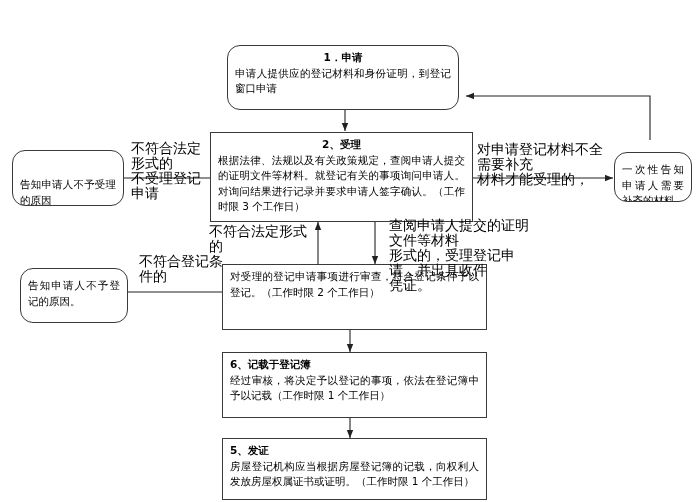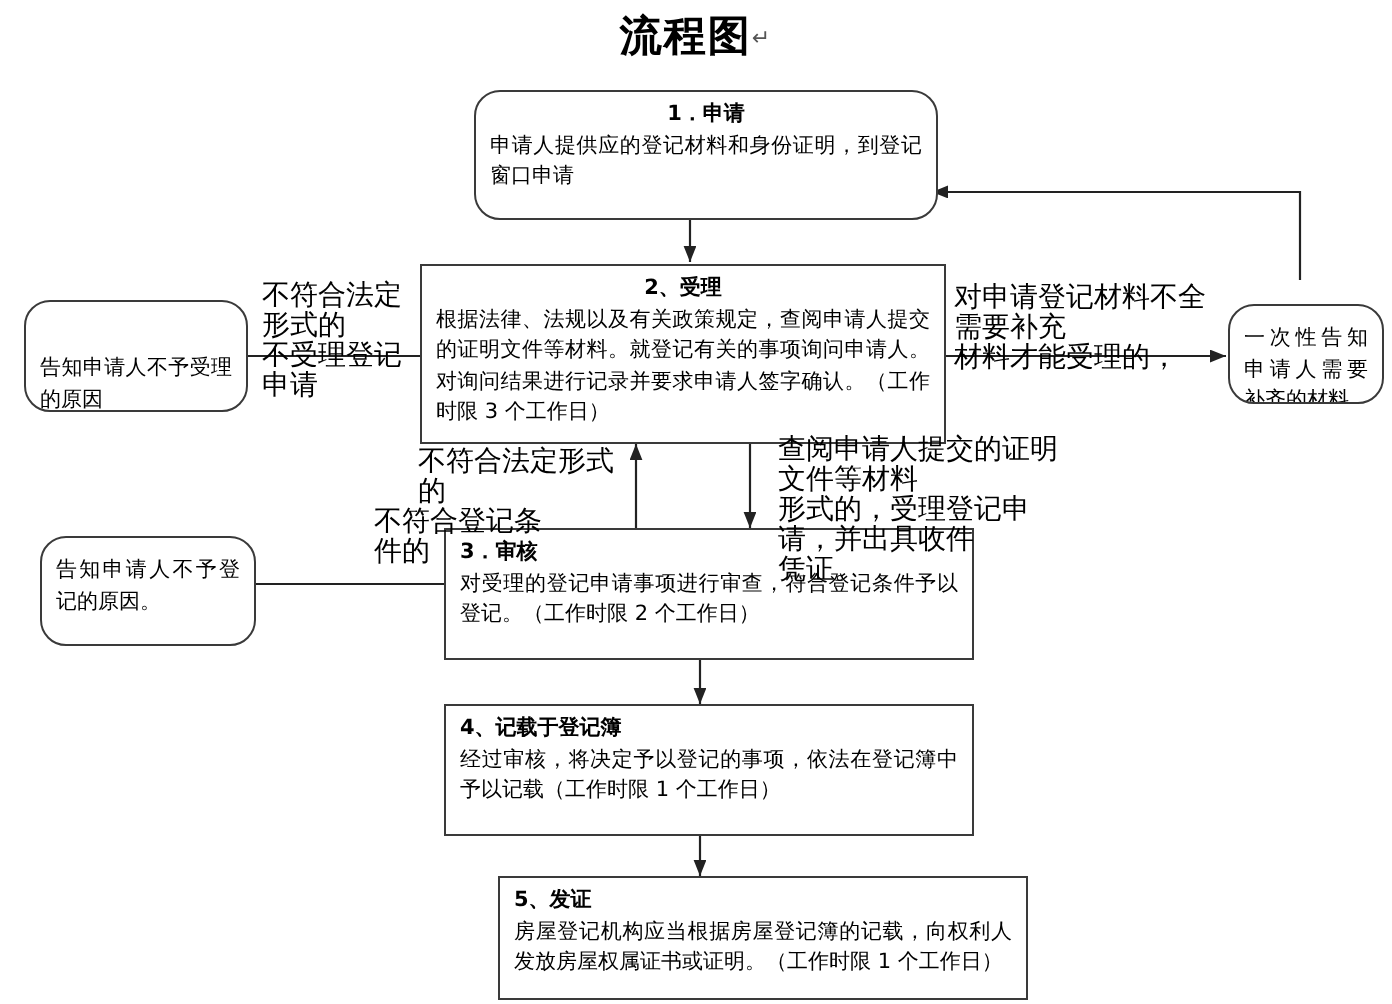--- a/index.html
+++ b/index.html
@@ -74,21 +74,20 @@
     line-height: 15px;
     color: #000;
     white-space: pre-line;
   }
 </style>
 </head>
 <body>
 
 <div id="canvas">
 
-  <div class="title"><span>流程图</span><span class="pilcrow">↵</span></div>
 
   <svg id="svg-layer" viewBox="0 0 696 502">
     <defs>
       <marker id="arrow" markerWidth="9" markerHeight="9" refX="8" refY="3.2" orient="auto" markerUnits="userSpaceOnUse">
         <path d="M0,0 L8,3.2 L0,6.4 z" fill="#222"></path>
       </marker>
     </defs>
     <g stroke="#222" stroke-width="1.1" fill="none">
 
       <path d="M345,110 L345,131" marker-end="url(#arrow)"></path>
@@ -104,41 +103,40 @@
       <path d="M375,222 L375,264" marker-end="url(#arrow)"></path>
 
       <path d="M222,292 L74,292" marker-end="url(#arrow)"></path>
 
       <path d="M350,330 L350,352" marker-end="url(#arrow)"></path>
 
       <path d="M350,418 L350,438" marker-end="url(#arrow)"></path>
     </g>
   </svg>
 
-  <div class="node rounded" style="left:237px; top:45px; width:232px; height:65px;">
+  <div class="node rounded" style="left:227px; top:45px; width:232px; height:65px;">
     <span class="hdr centered">1．申请</span>
     <span class="body">申请人提供应的登记材料和身份证明，到登记窗口申请</span>
   </div>
 
   <div class="node" style="left:210px; top:132px; width:263px; height:90px;">
     <span class="hdr centered">2、受理</span>
     <span class="body">根据法律、法规以及有关政策规定，查阅申请人提交的证明文件等材料。就登记有关的事项询问申请人。对询问结果进行记录并要求申请人签字确认。（工作时限 3 个工作日）</span>
   </div>
 
   <div class="node" style="left:222px; top:264px; width:265px; height:66px;">
-    <span class="hdr">3．审核</span>
     <span class="body">对受理的登记申请事项进行审查，符合登记条件予以登记。（工作时限 2 个工作日）</span>
   </div>
 
   <div class="node" style="left:222px; top:352px; width:265px; height:66px;">
-    <span class="hdr">4、记载于登记簿</span>
+    <span class="hdr">6、记载于登记簿</span>
     <span class="body">经过审核，将决定予以登记的事项，依法在登记簿中予以记载（工作时限 1 个工作日）</span>
   </div>
 
-  <div class="node" style="left:222px; top:438px; width:265px; height:62px;margin-left:27px;">
+  <div class="node" style="left:222px; top:438px; width:265px; height:62px;">
     <span class="hdr">5、发证</span>
     <span class="body">房屋登记机构应当根据房屋登记簿的记载，向权利人发放房屋权属证书或证明。（工作时限 1 个工作日）</span>
   </div>
 
   <div class="node rounded" style="left:12px; top:150px; width:112px; height:56px; padding-top:26px;">
     <span class="body">告知申请人不予受理的原因</span>
   </div>
 
   <div class="node rounded" style="left:20px; top:268px; width:108px; height:55px; padding-top:9px;">
     <span class="body">告知申请人不予登记的原因。</span>
@@ -153,15 +151,15 @@
 
   <div class="edge-label" style="left:477px; top:142px; width:130px; text-align:left;">对申请登记材料不全需要补充
 材料才能受理的，</div>
 
   <div class="edge-label" style="left:209px; top:224px; width:105px; text-align:left;">不符合法定形式的</div>
 
   <div class="edge-label" style="left:389px; top:218px; width:150px; text-align:left;">查阅申请人提交的证明文件等材料
 形式的，受理登记申请，并出具收件
 凭证。</div>
 
-  <div class="edge-label" style="left:139px; top:254px; width:84px; text-align:left;margin-left:48px;">不符合登记条件的</div>
+  <div class="edge-label" style="left:139px; top:254px; width:84px; text-align:left;">不符合登记条件的</div>
 
 </div>
 
 </body></html>

